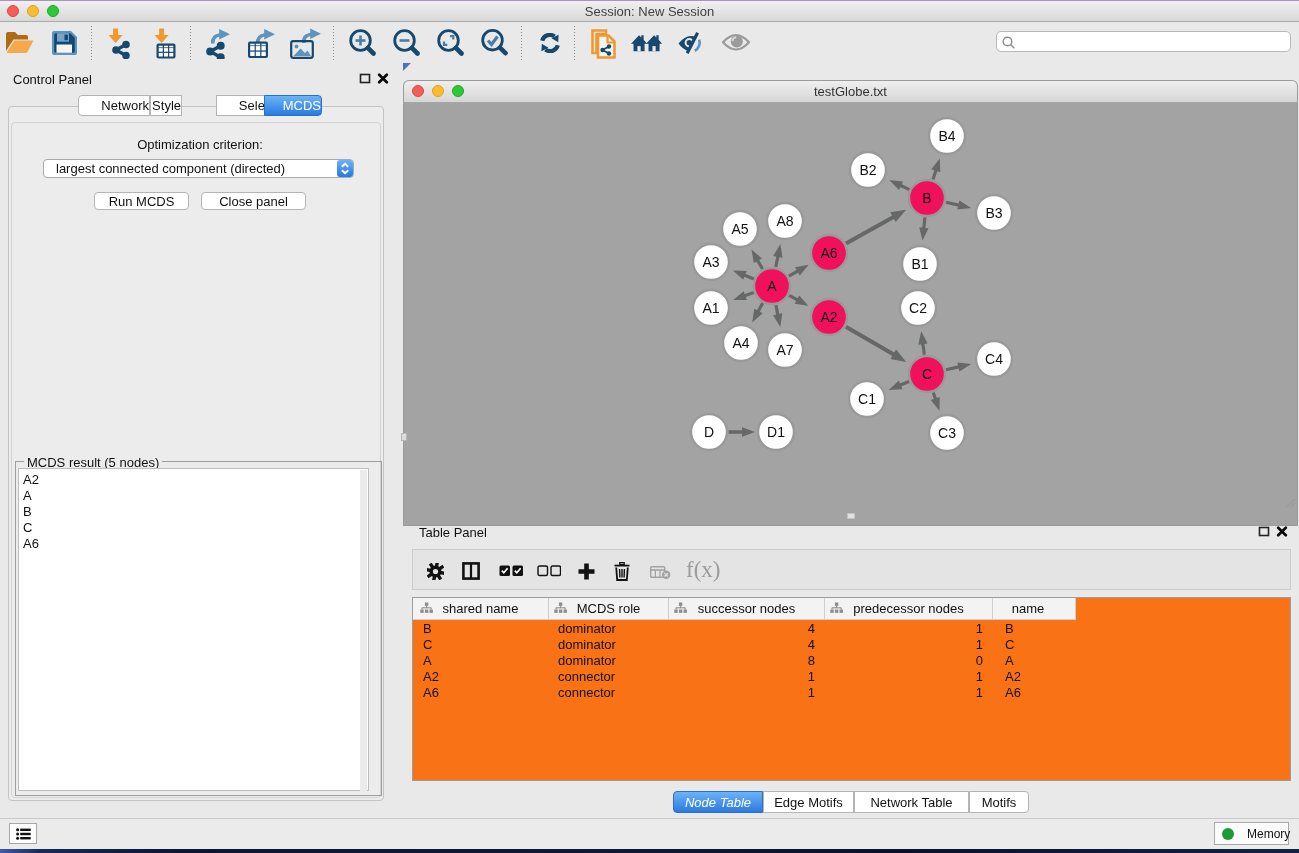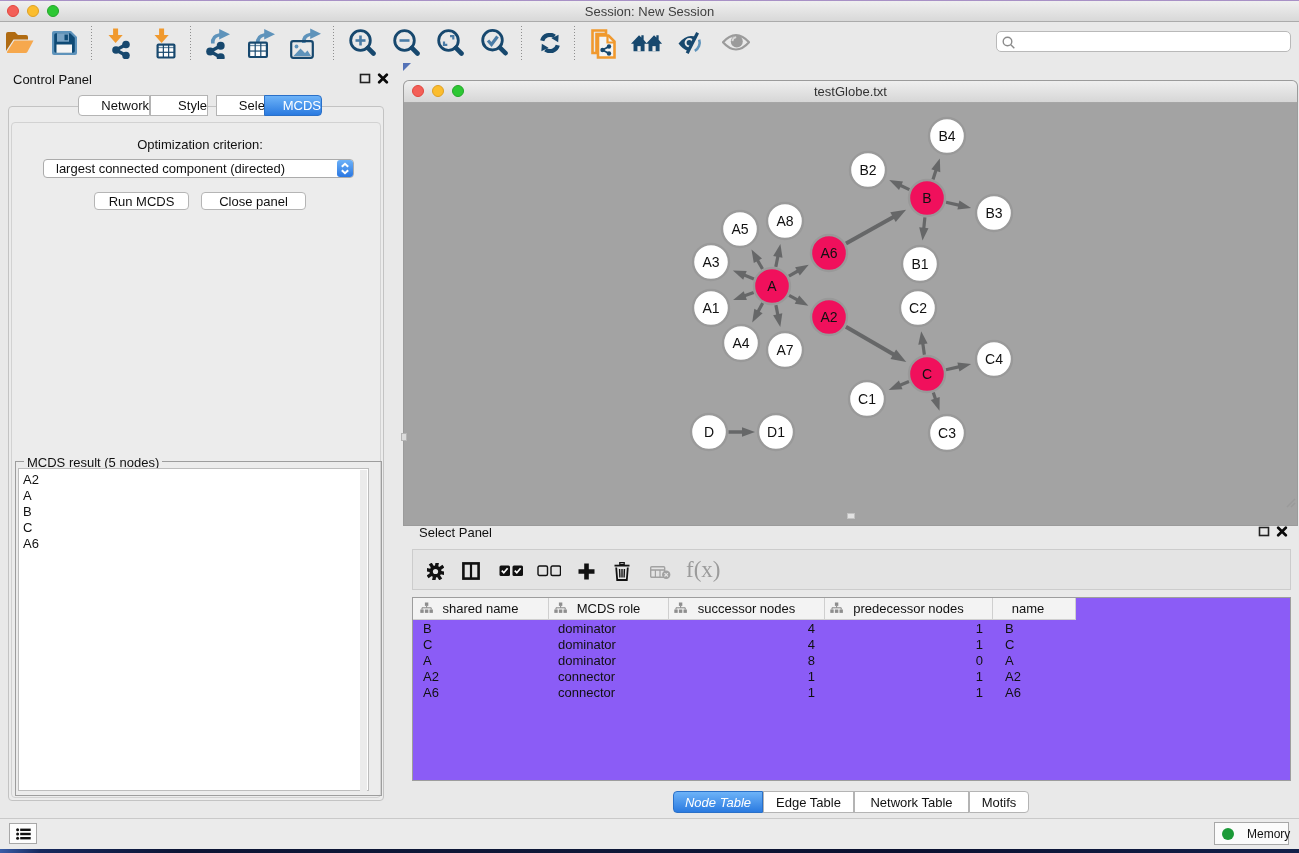--- a/index.html
+++ b/index.html
@@ -39,21 +39,21 @@
   .netwin { left:404px; top:65px; width:893px; height:444px;
     background:#a3a3a3; border-radius:5px 5px 0 0;
     box-shadow:0 0 0 1px #9b9b9b;margin-top:16px; }
   .nettitle { left:0; top:0; width:100%; height:22px; box-sizing:content-box; height:21px;
     background:linear-gradient(#efefef,#d6d6d6); border-bottom:1px solid #a6a6a6;
     border-radius:5px 5px 0 0; }
   
   .tp-title { left:419px; top:525px; font-size:13px; color:#111; }
   .tp-toolbar { left:412px; top:549px; width:879px; height:41px; background:#e4e4e4;
     border:1px solid #cccccc; }
-  .tbl { left:412px; top:597px; width:879px; height:184px; background:#8b5cf6; border:1px solid #9d9d9d; }
+  .tbl { left:412px; top:597px; width:879px; height:184px; background:#f97316; border:1px solid #9d9d9d; }
   .th { position:absolute; top:0; height:22px; background:#f3f3f3; border-right:1px solid #cfcfcf;
     border-bottom:1px solid #cfcfcf; font-size:13px; color:#111; text-align:center; line-height:22px; }
   .td { position:absolute; font-size:13px; color:#111; }
   .btab { position:absolute; top:791px; height:22px; background:#fff; border:1px solid #b4b4b4;
     font-size:13px; color:#111; text-align:center; line-height:21px; }
   .btab.sel { background:linear-gradient(#6db3f8,#2a7ae0); color:#fff; border-color:#2a70c8;font-style:italic; }
   .statusbar { left:0; top:818px; width:1299px; height:31px; background:#ebebeb;
     border-top:1px solid #c9c9c9; }
   .deskstrip { left:0; top:849px; width:1299px; height:4px;
     background:linear-gradient(90deg,#3a5da8 0px,#16295e 40px,#0c1535 180px,#0e1838 600px,#0a1130 900px,#12204a 1299px); }
@@ -198,21 +198,21 @@
     <path d="M1 8.3 Q7.3 1.1 14 1.1 Q20.7 1.1 27 8.3 Q20.7 15.5 14 15.5 Q7.3 15.5 1 8.3 Z" fill="none" stroke="#9b9b9b" stroke-width="2.2"></path>
     <circle cx="14.8" cy="7.6" r="6" fill="#9b9b9b"></circle>
     <path d="M10.4 7.2 A 4.6 4.6 0 0 1 14.2 3.1" fill="none" stroke="#d9d9d9" stroke-width="1.8"></path>
   </svg>
 
   <div class="abs searchbox"></div>
 
   <div class="abs cp-title">Control Panel</div>
   <div class="abs tabrow">
     <div class="tab" style="left:78px; width:72px; border-radius:4px 0 0 4px;">Network</div>
-    <div class="tab" style="left:150px; width:58px;">Style</div>
+    <div class="tab" style="left:150px; width:32px;">Style</div>
     <div class="tab" style="left:204px; width:60px;margin-left:12px;">Select</div>
     <div class="tab sel" style="left:264px; width:58px; border-radius:0 4px 4px 0;">MCDS</div>
   </div>
   <div class="abs cp-body"></div>
   <div class="abs" style="left:11px; top:122px; width:370px; height:676px; border:1px solid #d2d2d2; border-radius:4px;"></div>
   <div class="abs" style="left:4px; top:137px; width:392px; text-align:center; font-size:13px; color:#111;">Optimization criterion:</div>
   <div class="abs" style="left:43px; top:159px; width:311px; height:19px; background:#fff; border:1px solid #ababab; border-radius:4px;">
     <span style="position:absolute; left:12px; top:1px; font-size:13px; color:#111;">largest connected component (directed)</span>
     <span style="position:absolute; right:0; top:0; width:16px; height:17px; border-radius:3px; background:linear-gradient(#6cb1f8,#2a77e2);">
       <svg width="16" height="17" viewBox="0 0 16 17" style="position:absolute;left:0;top:0;">
@@ -319,21 +319,21 @@
 <text x="543.0" y="37.5" text-anchor="middle" font-size="14" fill="#111">B4</text>
 <text x="463.0" y="300.5" text-anchor="middle" font-size="14" fill="#111">C1</text>
 <text x="514.0" y="209.5" text-anchor="middle" font-size="14" fill="#111">C2</text>
 <text x="543.0" y="334.5" text-anchor="middle" font-size="14" fill="#111">C3</text>
 <text x="590.0" y="260.5" text-anchor="middle" font-size="14" fill="#111">C4</text>
 <text x="305.0" y="333.5" text-anchor="middle" font-size="14" fill="#111">D</text>
 <text x="372.0" y="333.5" text-anchor="middle" font-size="14" fill="#111">D1</text>
 </svg>
   </div>
 
-  <div class="abs tp-title">Select Panel</div>
+  <div class="abs tp-title">Table Panel</div>
   <div class="abs tp-toolbar" id="tptoolbar"></div>
   <div class="abs tbl" id="tbl">
     <div class="th" style="left:0px;width:136px;">shared name</div>
     <div class="th" style="left:136px;width:120px;">MCDS role</div>
     <div class="th" style="left:256px;width:156px;">successor nodes</div>
     <div class="th" style="left:412px;width:168px;">predecessor nodes</div>
     <div class="th" style="left:580px;width:83px;padding-right:12px;">name</div>
     <div class="td" style="left:10px;top:23px;">B</div>
     <div class="td" style="left:145px;top:23px;">dominator</div>
     <div class="td" style="left:256px;width:146px;top:23px;text-align:right;">4</div>
@@ -354,21 +354,21 @@
     <div class="td" style="left:256px;width:146px;top:71px;text-align:right;">1</div>
     <div class="td" style="left:442px;width:128px;top:71px;text-align:right;">1</div>
     <div class="td" style="left:592px;top:71px;">A2</div>
     <div class="td" style="left:10px;top:87px;">A6</div>
     <div class="td" style="left:145px;top:87px;">connector</div>
     <div class="td" style="left:256px;width:146px;top:87px;text-align:right;">1</div>
     <div class="td" style="left:442px;width:128px;top:87px;text-align:right;">1</div>
     <div class="td" style="left:592px;top:87px;">A6</div>
   </div>
   <div class="btab sel" style="left:673px; width:90px; border-radius:4px 0 0 4px;">Node Table</div>
-  <div class="btab" style="left:763px; width:91px;">Edge Table</div>
+  <div class="btab" style="left:763px; width:91px;">Edge Motifs</div>
   <div class="btab" style="left:854px; width:115px;">Network Table</div>
   <div class="btab" style="left:969px; width:60px; border-radius:0 4px 4px 0;">Motifs</div>
 
   <div class="abs statusbar"></div>
   <svg class="abs" style="left:1002px;top:36px;" width="14" height="14" viewBox="0 0 14 14">
     <circle cx="5.5" cy="5.5" r="4.3" fill="none" stroke="#8b8b8b" stroke-width="1.4"></circle>
     <line x1="8.8" y1="8.8" x2="12.3" y2="12.3" stroke="#8b8b8b" stroke-width="1.4"></line>
   </svg>
   <svg class="abs" style="left:359px;top:73px;" width="12" height="11" viewBox="0 0 12 11">
     <rect x="1.5" y="1.5" width="9" height="8" fill="none" stroke="#222" stroke-width="1.6"></rect>

